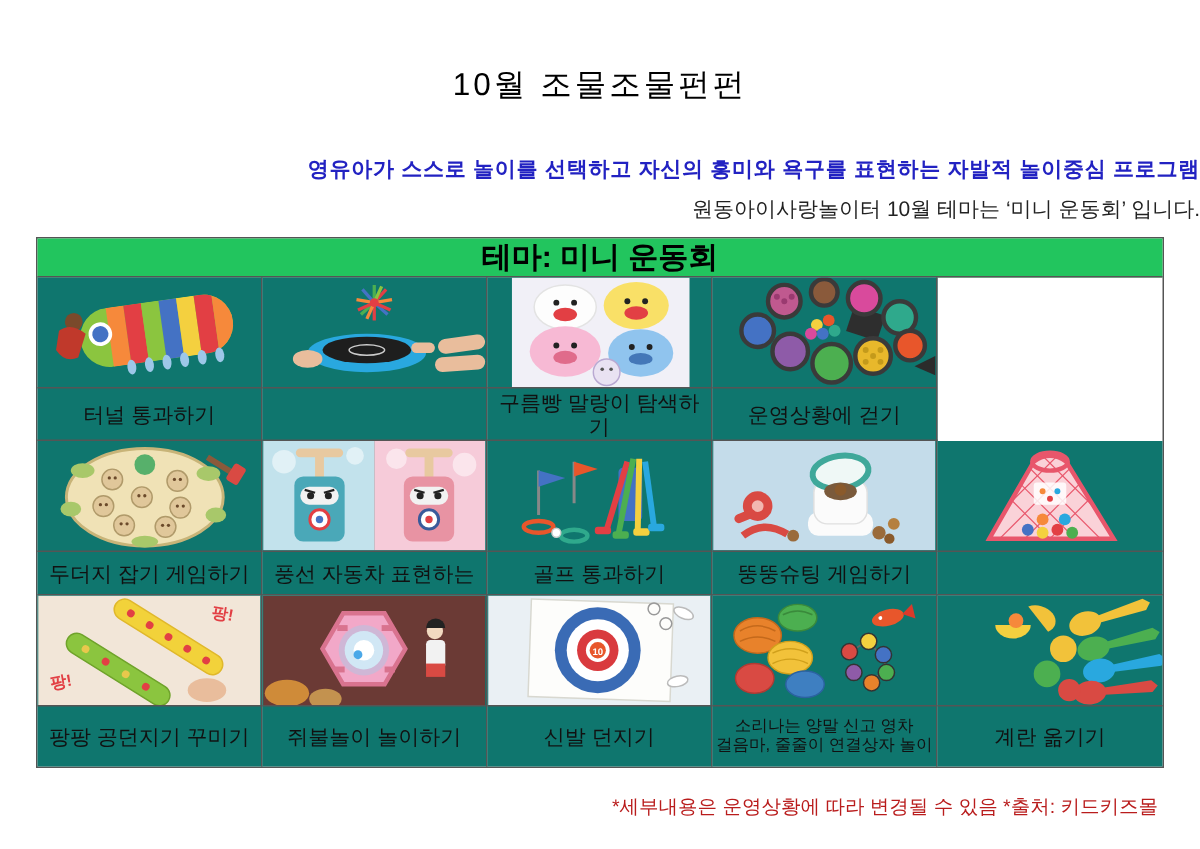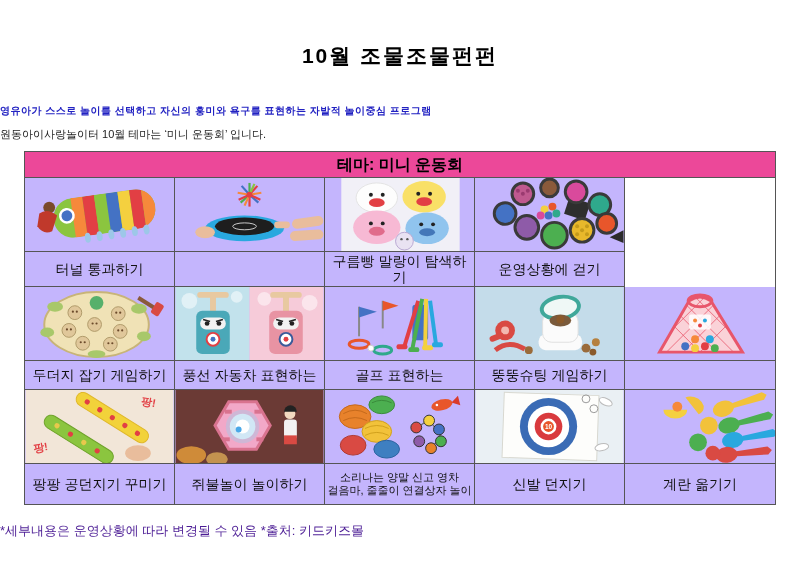--- a/index.html
+++ b/index.html
@@ -1,34 +1,34 @@
 <!DOCTYPE html>
 <html><head>
 <meta charset="utf-8">
 <style>
   * { box-sizing: border-box; }
   html,body { margin:0; padding:0; background:#fff; }
   body { width:800px; height:566px; overflow:hidden; font-family:"Liberation Sans","DejaVu Sans",sans-serif; color:#111; }
   .page { width:800px; height:566px; padding-top:42px; position:relative; }
-  .title { text-align:center; font-size:21px; font-weight:bold; letter-spacing:2px; color:#000; }
-  .sub-blue { margin-top:34px; text-align:left; font-size:10px; font-weight:bold; color:#2222C2; letter-spacing:0.5px; }
-  .sub { margin-top:9px; text-align:left; font-size:11px; color:#222; }
+  .title { text-align:center; font-size:21px; font-weight:normal; letter-spacing:2px; color:#000; }
+  .sub-blue { margin-top:34px; text-align:right; font-size:14px; font-weight:bold; color:#2222C2; letter-spacing:0.5px; }
+  .sub { margin-top:9px; text-align:right; font-size:14px; color:#222; }
   .tbl { margin:9px auto 0 auto; width:752px; border:1px solid #555; }
-  .theme { height:26px; line-height:26px; background:#ec4899; text-align:center; font-weight:bold; font-size:16px; color:#000; border-bottom:1px solid #555; }
+  .theme { height:26px; line-height:26px; background:#22c55e; text-align:center; font-weight:bold; font-size:20px; color:#000; border-bottom:1px solid #555; }
   .grid { display:grid; grid-template-columns:repeat(5,1fr); }
-  .cell { border-right:1px solid #555; border-bottom:1px solid #555; display:flex; flex-direction:column; background:#c4b5fd; }
+  .cell { border-right:1px solid #555; border-bottom:1px solid #555; display:flex; flex-direction:column; background:#0f766e; }
   .cell:nth-child(5n) { border-right:none; }
   .grid.r3 .cell { border-bottom:none; }
   .photo { height:74px; border-bottom:1px solid #555; overflow:hidden; }
   .photo svg { display:block; width:100%; height:100%; }
   .cap { display:flex; flex-direction:column; justify-content:center; align-items:center; text-align:center; font-size:14px; line-height:16px; color:#111; padding:1px; }
   .r1 .cap { height:34px; } .r2 .cap { height:28px; } .r3 .cap { height:40px; }
   .cap.small { font-size:11px; line-height:13px; }
   .cap .l2 { display:block; }
-  .footer { margin-top:17px; padding-right:28px; font-size:13px; color:#4c1d95; }
+  .footer { margin-top:17px; text-align:right; padding-right:28px; font-size:13px; color:#b91c1c; }
   svg text { font-family:"Liberation Sans","DejaVu Sans",sans-serif; }
 </style>
 </head>
 <body>
 
 <div class="page">
   <div class="title">10월  조물조물펀펀</div>
   <div class="sub-blue">영유아가 스스로 놀이를 선택하고 자신의 흥미와 욕구를 표현하는 자발적 놀이중심 프로그램</div>
   <div class="sub">원동아이사랑놀이터 10월 테마는 ‘미니 운동회’ 입니다.</div>
 
@@ -278,21 +278,21 @@
             <line x1="34" y1="20" x2="34" y2="50" stroke="#888" stroke-width="2"></line>
             <path d="M34,20 L52,25 L34,31 Z" fill="#4472C4"></path>
             <line x1="58" y1="14" x2="58" y2="42" stroke="#888" stroke-width="2"></line>
             <path d="M58,14 L74,19 L58,24 Z" fill="#E8562B"></path>
             <ellipse cx="34" cy="58" rx="10" ry="4" fill="none" stroke="#E8562B" stroke-width="3"></ellipse>
             <ellipse cx="58" cy="64" rx="9" ry="4" fill="none" stroke="#2FA98C" stroke-width="3"></ellipse>
             <circle cx="46" cy="62" r="3" fill="#fff" stroke="#ccc"></circle>
           </svg>
         </div>
         <div class="cap">
-            <span>골프 표현하는</span>
+            <span>골프 통과하기</span>
           </div>
       </div>
 
       <div class="cell">
         <div class="photo">
           <svg viewBox="0 0 150 74" preserveAspectRatio="xMidYMid meet">
             <rect x="0" y="0" width="150" height="74" fill="#C4DCEA"></rect>
             <rect x="64" y="48" width="44" height="16" rx="7" fill="#FBFBFB"></rect>
             <rect x="68" y="26" width="36" height="30" rx="9" fill="#FBFBFB" stroke="#E0E0E0"></rect>
             <ellipse cx="86" cy="21" rx="19" ry="11" fill="#EFF8F6" stroke="#3FA89A" stroke-width="4" transform="rotate(-8 86 21)"></ellipse>
@@ -398,59 +398,20 @@
           </svg>
         </div>
         <div class="cap">
             <span>쥐불놀이 놀이하기</span>
           </div>
       </div>
 
       <div class="cell">
         <div class="photo">
           <svg viewBox="0 0 150 74" preserveAspectRatio="xMidYMid meet">
-            <g stroke-width="1">
-              <ellipse cx="30" cy="27" rx="16" ry="12" fill="#E8822B" stroke="#C4691B"></ellipse>
-              <path d="M18,24 q12,-7 24,0 M18,31 q12,-6 24,0" fill="none" stroke="#C4691B"></path>
-              <ellipse cx="57" cy="15" rx="13" ry="9" fill="#4CAF50" stroke="#3A8A3B"></ellipse>
-              <path d="M47,13 q10,-5 20,0" fill="none" stroke="#3A8A3B"></path>
-              <ellipse cx="52" cy="42" rx="15" ry="11" fill="#F2C23A" stroke="#D0A01B"></ellipse>
-              <path d="M40,39 q12,-6 24,0 M40,46 q12,-6 24,0" fill="none" stroke="#D0A01B"></path>
-              <ellipse cx="28" cy="56" rx="13" ry="10" fill="#D94A43" stroke="#B03A33"></ellipse>
-              <ellipse cx="62" cy="60" rx="13" ry="9" fill="#3E7FC1" stroke="#2B62A0"></ellipse>
-            </g>
-            <g stroke="#666" stroke-width="1.2">
-              <line x1="96" y1="36" x2="102" y2="32"></line>
-                <line x1="108" y1="34" x2="112" y2="40"></line>
-              <line x1="116" y1="44" x2="116" y2="48"></line>
-                <line x1="112" y1="54" x2="105" y2="57"></line>
-              <line x1="99" y1="55" x2="94" y2="50"></line>
-            </g>
-            <circle cx="92" cy="38" r="5.5" fill="#D94A43" stroke="#333"></circle>
-            <circle cx="105" cy="31" r="5.5" fill="#F4D03F" stroke="#333"></circle>
-            <circle cx="115" cy="40" r="5.5" fill="#4472C4" stroke="#333"></circle>
-            <circle cx="117" cy="52" r="5.5" fill="#4CAF50" stroke="#333"></circle>
-            <circle cx="107" cy="59" r="5.5" fill="#E8822B" stroke="#333"></circle>
-            <circle cx="95" cy="52" r="5.5" fill="#8E5BA8" stroke="#333"></circle>
-            <g transform="rotate(-14 118 15)">
-              <ellipse cx="118" cy="15" rx="11" ry="5.5" fill="#E8562B"></ellipse>
-              <path d="M128,15 L136,10 L136,20 Z" fill="#D93A2B"></path>
-              <circle cx="113" cy="14" r="1.3" fill="#fff"></circle>
-            </g>
-          </svg>
-        </div>
-        <div class="cap small">
-            <span>소리나는 양말 신고 영차</span>
-            <span class="l2">걸음마, 줄줄이 연결상자 놀이</span>
-          </div>
-      </div>
-
-      <div class="cell">
-        <div class="photo">
-          <svg viewBox="0 0 150 74" preserveAspectRatio="xMidYMid meet">
             <rect x="0" y="0" width="150" height="74" fill="#EAF0F4"></rect>
             <rect x="28" y="4" width="96" height="66" fill="#FDFDFB" stroke="#D8D8D0" transform="rotate(2 76 37)"></rect>
             <circle cx="74" cy="37" r="29" fill="#3A6BB5"></circle>
             <circle cx="74" cy="37" r="21" fill="#FFFFFF"></circle>
             <circle cx="74" cy="37" r="14" fill="#D93A3E"></circle>
             <circle cx="74" cy="37" r="8" fill="#FFFFFF"></circle>
             <circle cx="74" cy="37" r="5.5" fill="#E8562B"></circle>
             <text x="74" y="40" font-size="6.5" font-weight="bold" fill="#ffffff" text-anchor="middle">10</text>
             <ellipse cx="132" cy="12" rx="7" ry="3.5" fill="#fff" stroke="#bbb" transform="rotate(24 132 12)"></ellipse>
             <ellipse cx="128" cy="58" rx="7" ry="3.5" fill="#fff" stroke="#bbb" transform="rotate(-12 128 58)"></ellipse>
@@ -459,20 +420,59 @@
           </svg>
         </div>
         <div class="cap">
             <span>신발 던지기</span>
           </div>
       </div>
 
       <div class="cell">
         <div class="photo">
           <svg viewBox="0 0 150 74" preserveAspectRatio="xMidYMid meet">
+            <g stroke-width="1">
+              <ellipse cx="30" cy="27" rx="16" ry="12" fill="#E8822B" stroke="#C4691B"></ellipse>
+              <path d="M18,24 q12,-7 24,0 M18,31 q12,-6 24,0" fill="none" stroke="#C4691B"></path>
+              <ellipse cx="57" cy="15" rx="13" ry="9" fill="#4CAF50" stroke="#3A8A3B"></ellipse>
+              <path d="M47,13 q10,-5 20,0" fill="none" stroke="#3A8A3B"></path>
+              <ellipse cx="52" cy="42" rx="15" ry="11" fill="#F2C23A" stroke="#D0A01B"></ellipse>
+              <path d="M40,39 q12,-6 24,0 M40,46 q12,-6 24,0" fill="none" stroke="#D0A01B"></path>
+              <ellipse cx="28" cy="56" rx="13" ry="10" fill="#D94A43" stroke="#B03A33"></ellipse>
+              <ellipse cx="62" cy="60" rx="13" ry="9" fill="#3E7FC1" stroke="#2B62A0"></ellipse>
+            </g>
+            <g stroke="#666" stroke-width="1.2">
+              <line x1="96" y1="36" x2="102" y2="32"></line>
+                <line x1="108" y1="34" x2="112" y2="40"></line>
+              <line x1="116" y1="44" x2="116" y2="48"></line>
+                <line x1="112" y1="54" x2="105" y2="57"></line>
+              <line x1="99" y1="55" x2="94" y2="50"></line>
+            </g>
+            <circle cx="92" cy="38" r="5.5" fill="#D94A43" stroke="#333"></circle>
+            <circle cx="105" cy="31" r="5.5" fill="#F4D03F" stroke="#333"></circle>
+            <circle cx="115" cy="40" r="5.5" fill="#4472C4" stroke="#333"></circle>
+            <circle cx="117" cy="52" r="5.5" fill="#4CAF50" stroke="#333"></circle>
+            <circle cx="107" cy="59" r="5.5" fill="#E8822B" stroke="#333"></circle>
+            <circle cx="95" cy="52" r="5.5" fill="#8E5BA8" stroke="#333"></circle>
+            <g transform="rotate(-14 118 15)">
+              <ellipse cx="118" cy="15" rx="11" ry="5.5" fill="#E8562B"></ellipse>
+              <path d="M128,15 L136,10 L136,20 Z" fill="#D93A2B"></path>
+              <circle cx="113" cy="14" r="1.3" fill="#fff"></circle>
+            </g>
+          </svg>
+        </div>
+        <div class="cap small">
+            <span>소리나는 양말 신고 영차</span>
+            <span class="l2">걸음마, 줄줄이 연결상자 놀이</span>
+          </div>
+      </div>
+
+      <div class="cell">
+        <div class="photo">
+          <svg viewBox="0 0 150 74" preserveAspectRatio="xMidYMid meet">
             <g transform="translate(114,14) rotate(-18)" fill="#F2C23A">
               <ellipse cx="-16" cy="0" rx="11" ry="8"></ellipse>
                 <path d="M-6,-2.5 L26,-4 L30,0 L26,4 L-6,2.5 Z"></path>
             </g>
             <g transform="translate(120,32) rotate(-14)" fill="#4CAF50">
               <ellipse cx="-16" cy="0" rx="11" ry="8"></ellipse>
                 <path d="M-6,-2.5 L26,-4 L30,0 L26,4 L-6,2.5 Z"></path>
             </g>
             <g transform="translate(124,48) rotate(-10)" fill="#29A8DF">
               <ellipse cx="-16" cy="0" rx="11" ry="8"></ellipse>

